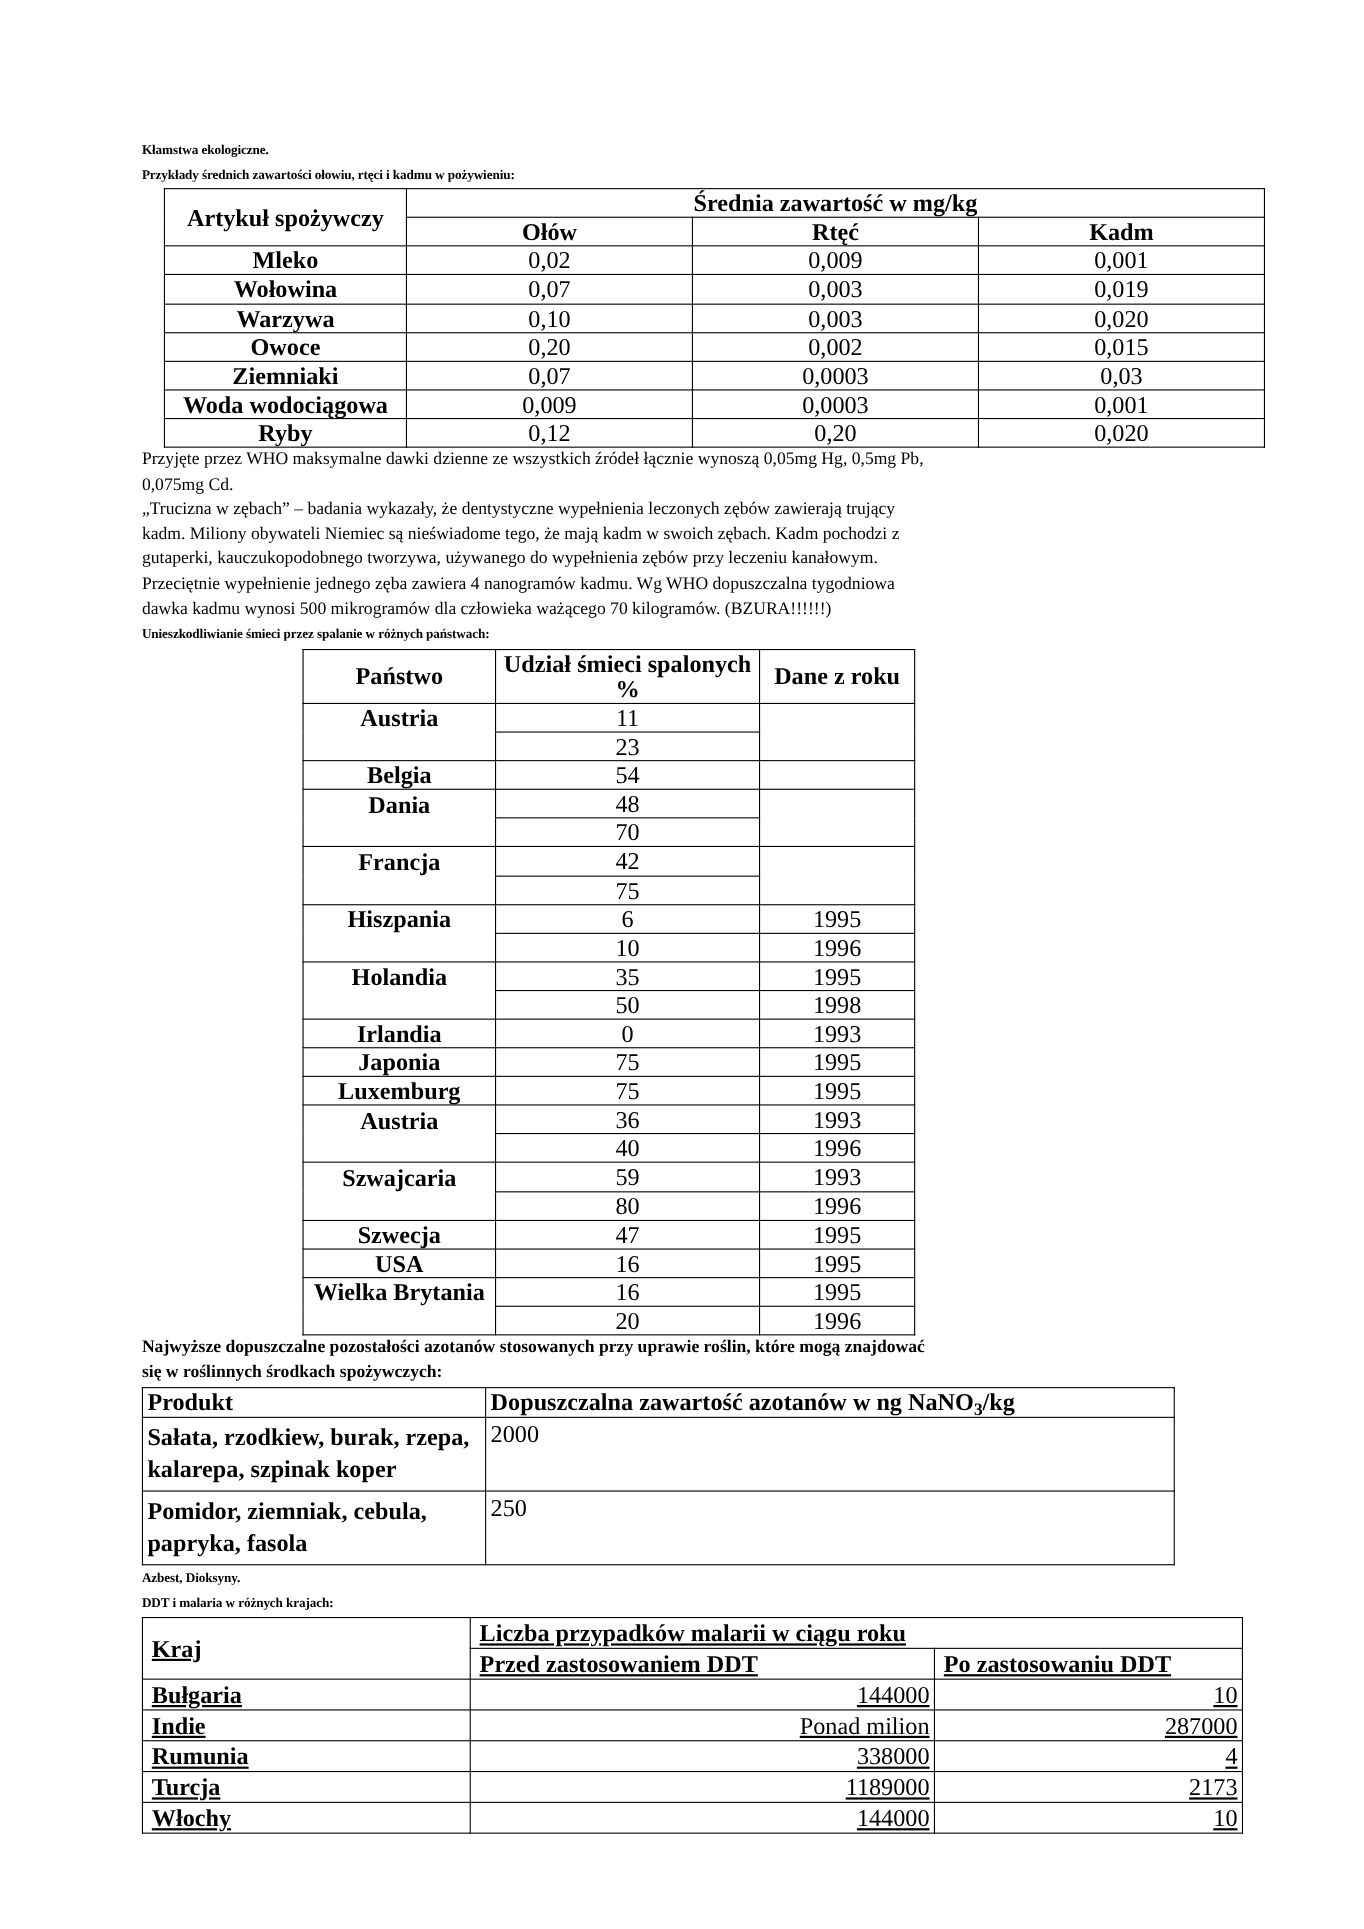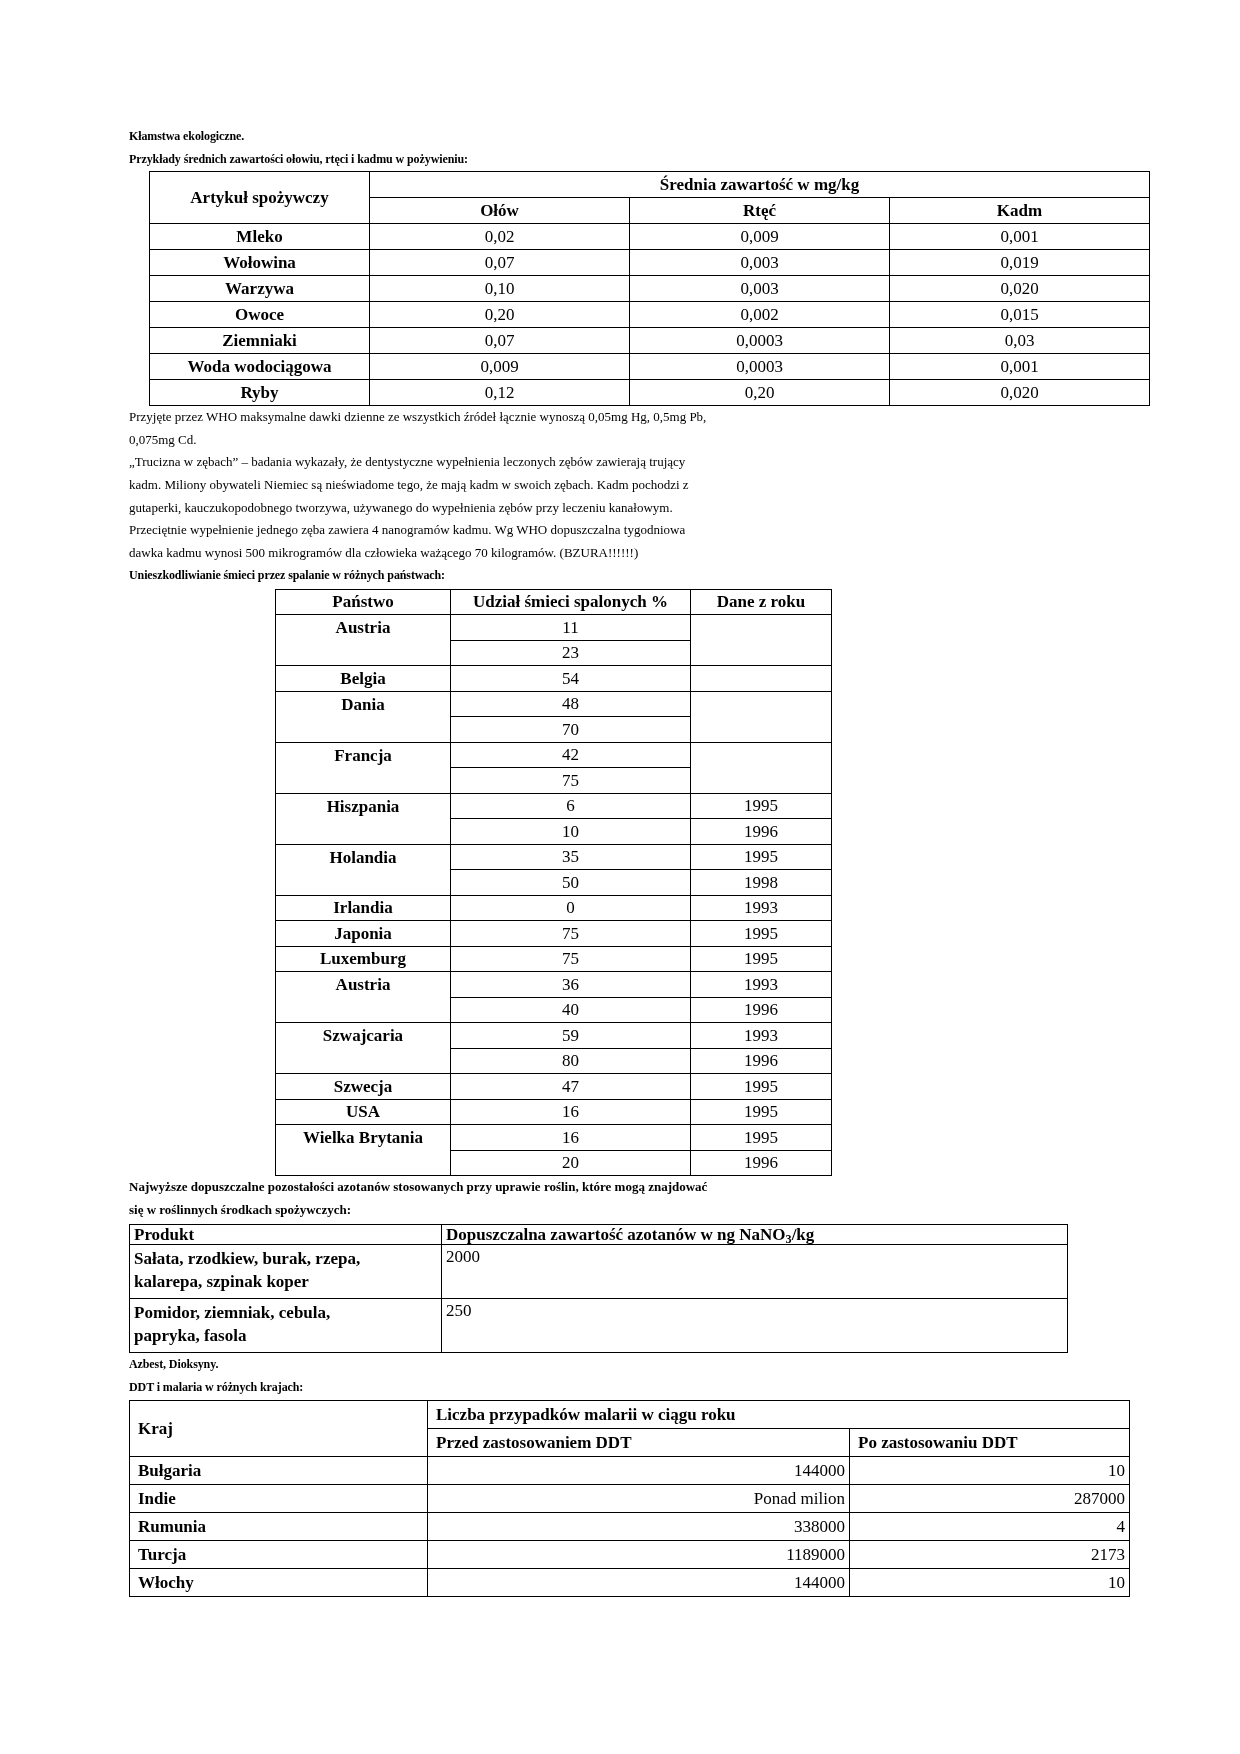--- a/index.html
+++ b/index.html
@@ -22,27 +22,27 @@
     width: 1000px;
   }
   .line {
     font-size: 12px;
     line-height: 22.6px;
     white-space: pre-wrap;
     letter-spacing: -0.1px;
   }
   .bold { font-weight: bold; }
   .para {
-    font-size: 13px;
+    font-size: 16px;
     line-height: 22.6px;
     text-align: left;
   }
   table {
     border-collapse: collapse;
-    font-size: 17px;
+    font-size: 22px;
     line-height: 1.05;
   }
   table td, table th {
     border: 1.3px solid #000;
     padding: 1px 4px;
     font-weight: normal;
     vertical-align: middle;
   }
   
   #tbl-metals {
@@ -84,20 +84,21 @@
   #tbl-nitrate td { text-align: left; font-weight: bold; }
   #tbl-nitrate td.val { font-weight: normal; vertical-align: top; padding-top: 3px; }
   #tbl-nitrate .hd { font-weight: bold; }
   #tbl-nitrate .prodcell { line-height: 1.32; padding: 3px 4px 5px 4px; }
 
   
   #tbl-ddt {
     width: 1000px;
     margin: 2px 0 0 0;
     table-layout: fixed;
+    text-decoration: underline;
   }
   #tbl-ddt col.d0 { width: 298px; }
   #tbl-ddt col.d1 { width: 422px; }
   #tbl-ddt col.d2 { width: 280px; }
   #tbl-ddt td { height: 25px; }
   #tbl-ddt .hd { font-weight: bold; text-align: left; padding-left: 8px; }
   #tbl-ddt .country { font-weight: bold; text-align: left; padding-left: 8px; }
   #tbl-ddt .num { text-align: right; }
   sub { font-size: 0.72em; vertical-align: baseline; position: relative; top: 0.26em; }
 </style>

